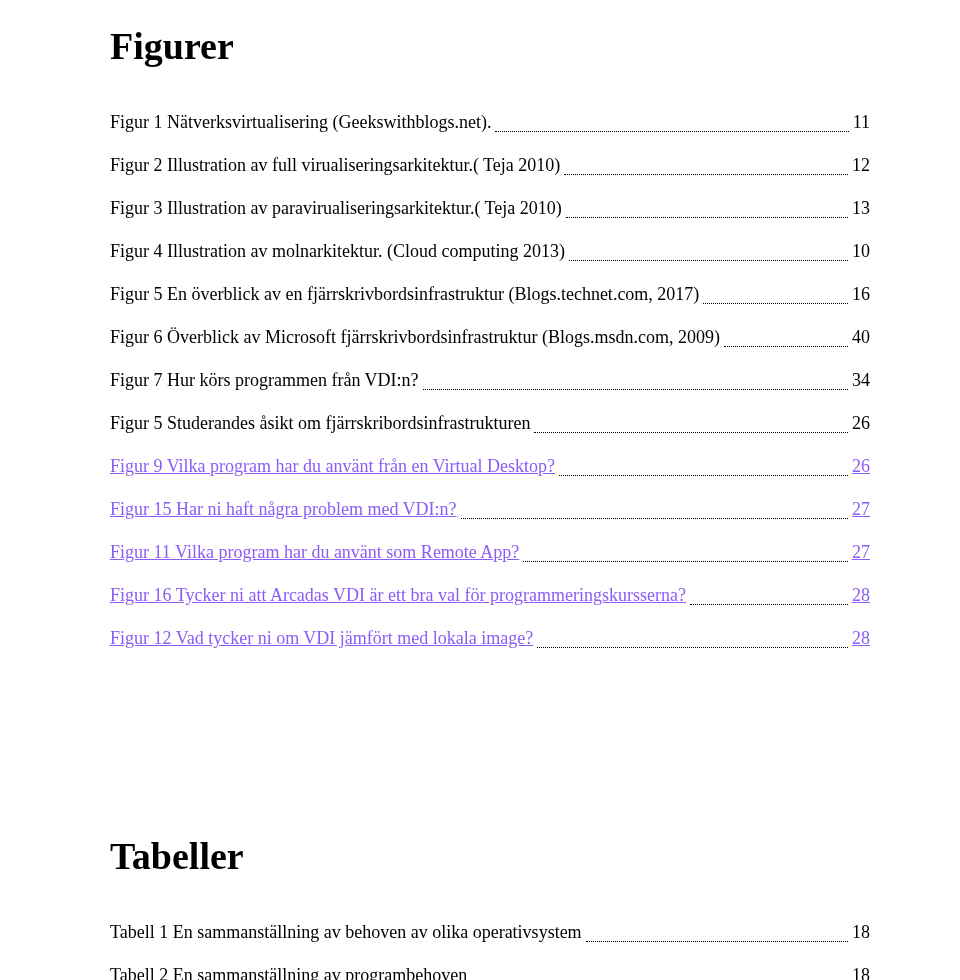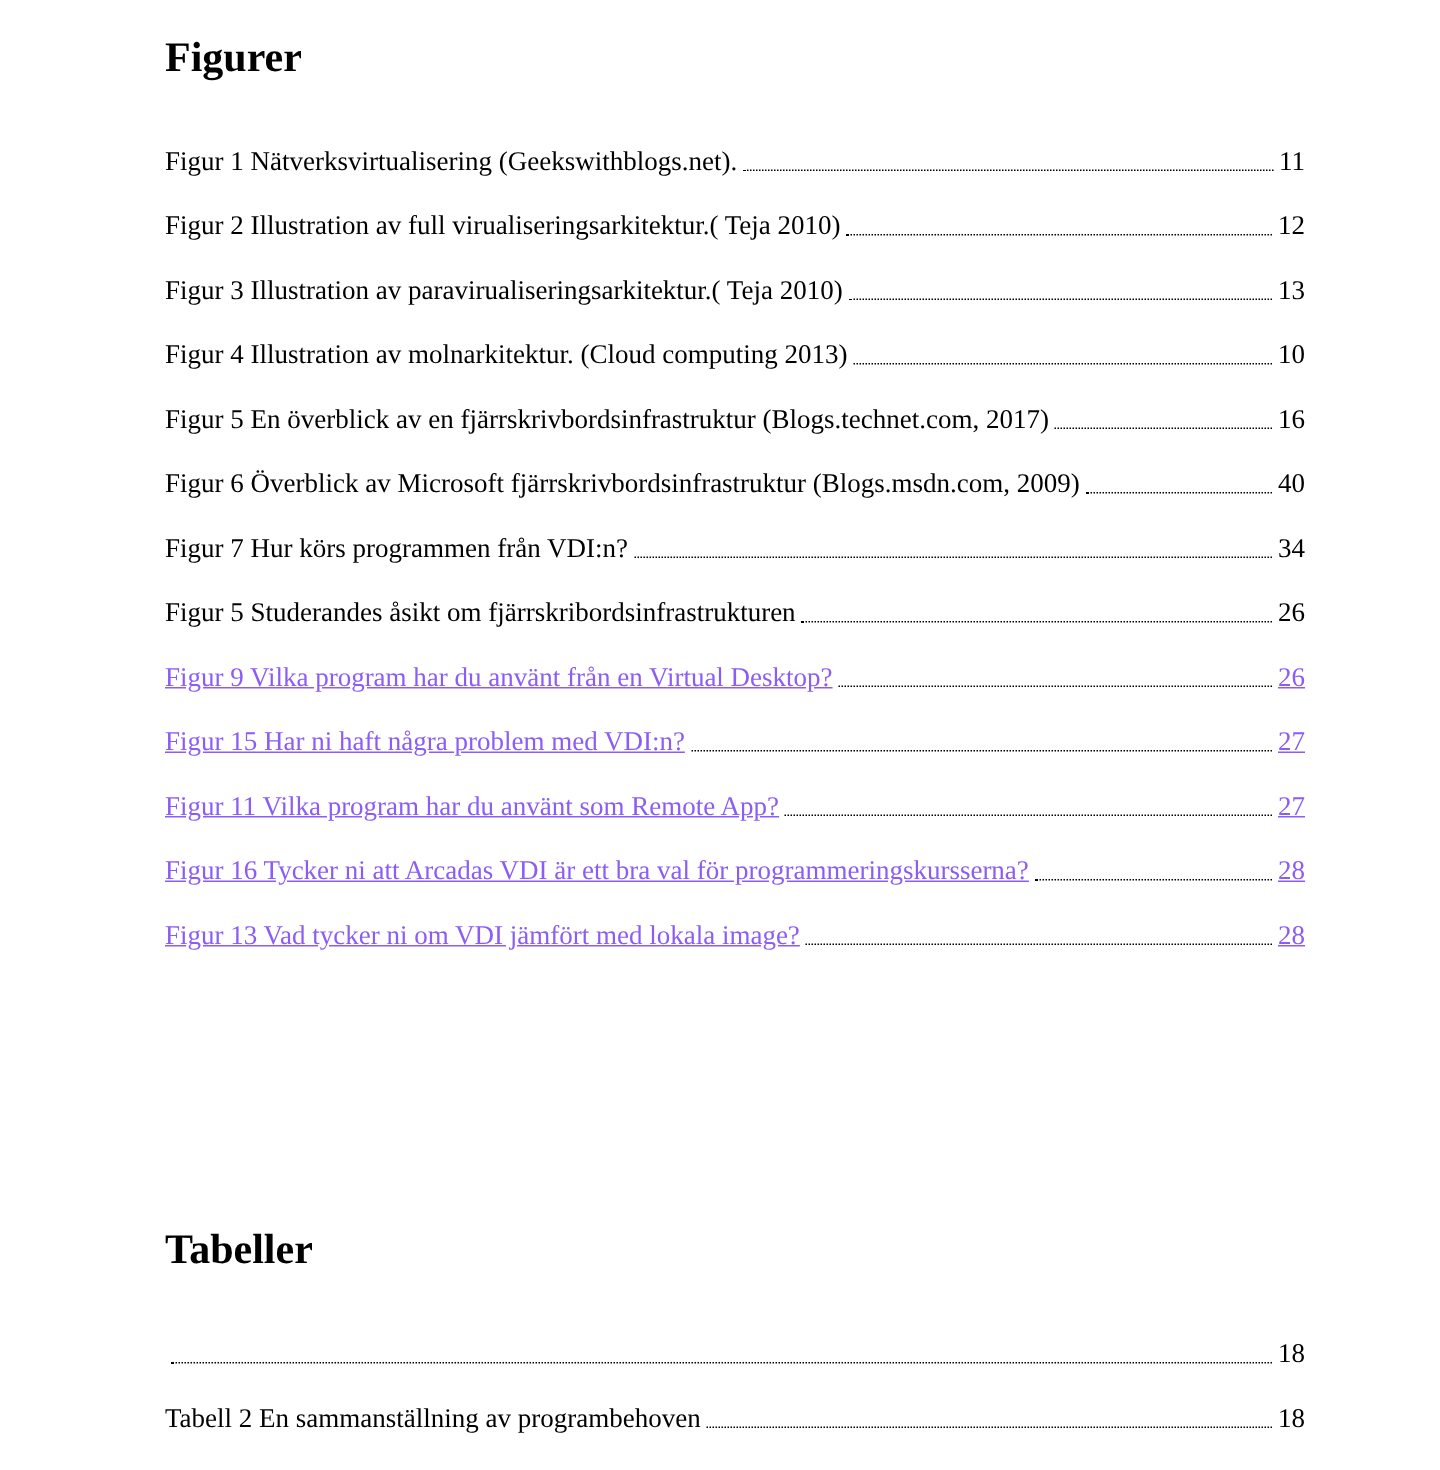--- a/index.html
+++ b/index.html
@@ -6,28 +6,28 @@
   html, body { width: 960px; height: 980px; }
   body {
     font-family: "Times New Roman", Times, serif;
     font-size: 18px;
     color: #000;
     background: #fff;
     padding: 18px 90px 0 110px;
     line-height: 1.5;
   }
   .heading {
-    font-size: 28px;
+    font-size: 38px;
     font-weight: bold;
     margin-bottom: 34px;
   }
   .section-gap { height: 160px; }
   .toc-row {
     display: flex;
-    align-items: center;
+    align-items: flex-end;
     width: 100%;
     margin-bottom: 16px;
   }
   .toc-row.link .toc-label,
   .toc-row.link .toc-page {
     color: #8b5cf6;
     text-decoration: underline;
   }
   .toc-label { white-space: nowrap; }
   .toc-dots {
@@ -98,32 +98,33 @@
       <span class="toc-label">Figur 11 Vilka program har du använt som Remote App?</span>
       <span class="toc-dots"></span>
       <span class="toc-page">27</span>
     </div>
     <div class="toc-row link">
       <span class="toc-label">Figur 16 Tycker ni att Arcadas VDI är ett bra val för programmeringskursserna?</span>
       <span class="toc-dots"></span>
       <span class="toc-page">28</span>
     </div>
     <div class="toc-row link">
-      <span class="toc-label">Figur 13 Vad tycker ni om VDI jämfört med lokala image?</span>
+      <span class="toc-label">Figur 12 Vad tycker ni om VDI jämfört med lokala image?</span>
       <span class="toc-dots"></span>
       <span class="toc-page">28</span>
     </div>
   </div>
 
 <div class="section-gap"></div>
 
 <div class="heading">Tabeller</div>
 
 <div id="tables-list">
     <div class="toc-row">
+      <span class="toc-label">Tabell 1 En sammanställning av behoven av olika operativsystem</span>
       <span class="toc-dots"></span>
       <span class="toc-page">18</span>
     </div>
     <div class="toc-row">
       <span class="toc-label">Tabell 2 En sammanställning av programbehoven</span>
       <span class="toc-dots"></span>
       <span class="toc-page">18</span>
     </div>
   </div>
 

